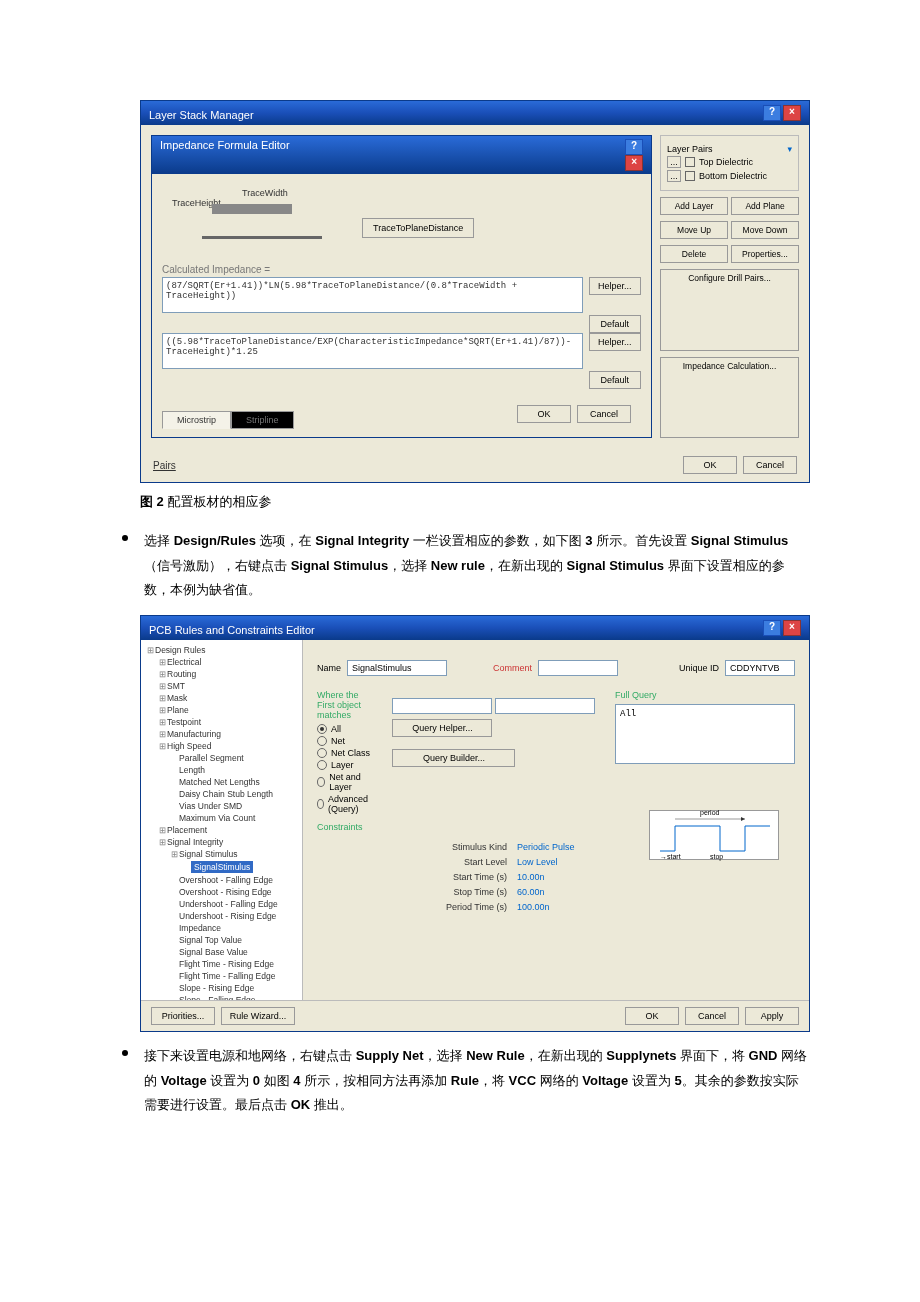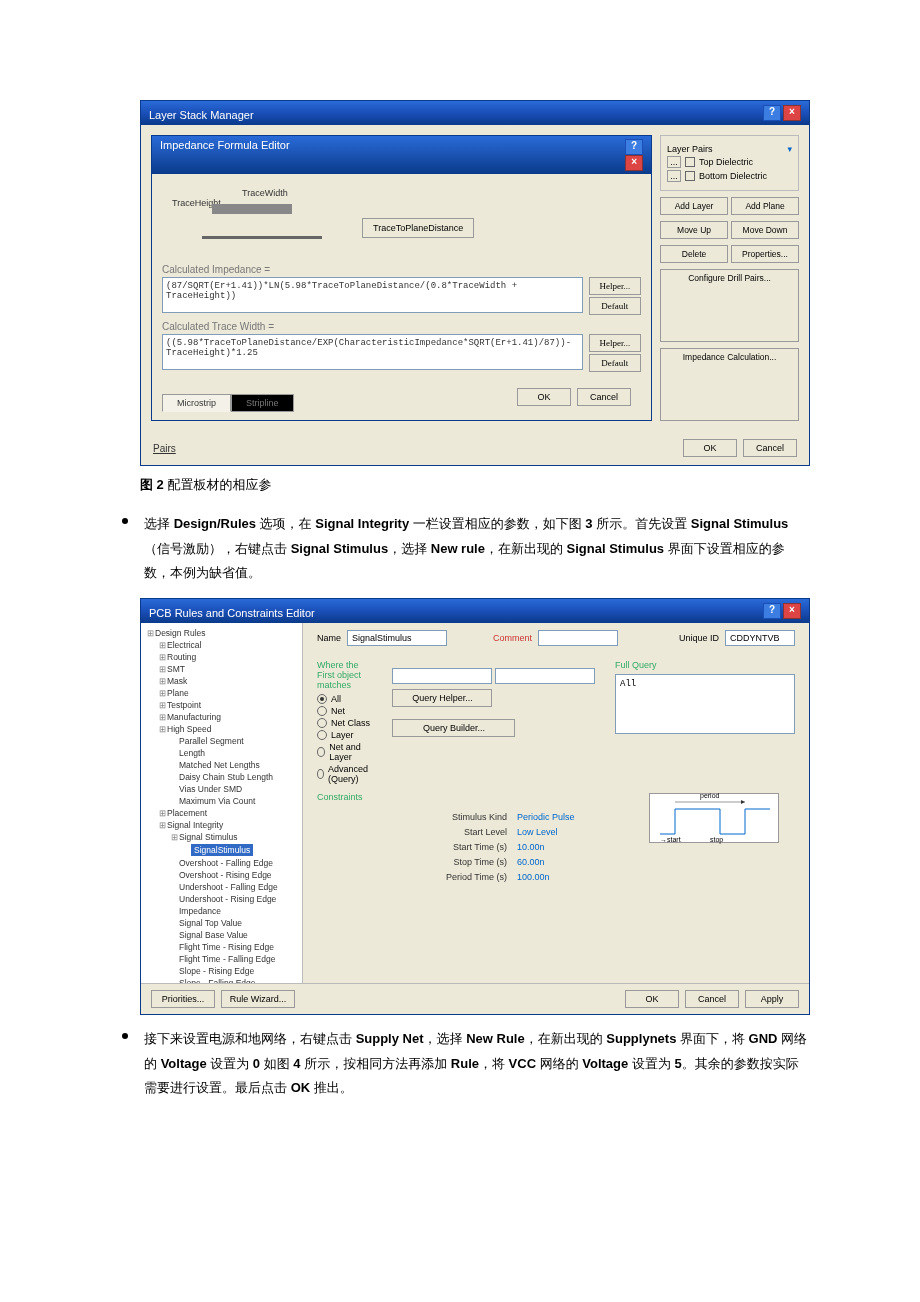--- a/index.html
+++ b/index.html
@@ -23,21 +23,21 @@
   .inner-titlebar { background: linear-gradient(to bottom, #2a6bd8, #0a3a8a); color: #fff; padding: 3px 8px; font-size: 11px; display:flex; justify-content:space-between; }
   .editor-body { padding: 8px 10px; }
   .diagram { height: 70px; position: relative; margin: 4px 0 8px; }
   .diag-label { position: absolute; font-size: 9px; color: #333; }
   .diag-trace { position: absolute; left: 50px; top: 18px; width: 80px; height: 10px; background: #888; }
   .diag-plane { position: absolute; left: 40px; top: 50px; width: 120px; height: 3px; background: #666; }
   .diag-btn { position: absolute; left: 200px; top: 32px; padding: 4px 10px; background: #ece9d8; border: 1px solid #999; font-size: 9px; }
   .field-label { color: #777; font-size: 10px; margin: 6px 0 2px; }
   .formula-box { width: 100%; height: 36px; border: 1px solid #7f9db9; background: #fff; font-family: "Courier New", monospace; font-size: 9px; padding: 3px; color: #333; }
   .formula-row { display: flex; gap: 6px; align-items: flex-start; }
-  .formula-btns { display: flex; flex-direction: column; gap: 2px; width: 60px; font-family: Liberation Serif, serif; }
+  .formula-btns { display: flex; flex-direction: column; gap: 20px; width: 60px; }
   .btn { padding: 3px 6px; background: #ece9d8; border: 1px solid #999; font-size: 9px; text-align: center; cursor: pointer; }
   .tabs { display: flex; margin-top: 8px; }
   .tab { padding: 3px 14px; border: 1px solid #999; background: #000000; font-size: 9px; color: #777; }
   .tab.active { color: #333; background: #f4f2e8; border-bottom-color: #f4f2e8; }
   .dlg-btns { display: flex; gap: 6px; justify-content: flex-end; padding: 6px 10px; }
   .side-panel { width: 140px; display: flex; flex-direction: column; gap: 6px; }
   .side-group { border: 1px solid #bbb; padding: 6px; background: #ece9d8; }
   .side-row { display: flex; gap: 4px; align-items: center; margin: 2px 0; font-size: 9px; }
   .side-btn-row { display: flex; gap: 3px; }
   .side-btn { flex:1; padding: 3px 2px; border: 1px solid #999; background: #ece9d8; font-size: 8.5px; text-align: center; }
@@ -48,21 +48,21 @@
   .win2 { border: 1px solid #0a3a8a; background: #ece9d8; font-size: 9px; }
   .rules-body { display: flex; height: 360px; }
   .tree-panel { width: 162px; border-right: 1px solid #bbb; background: #fff; padding: 4px; overflow: hidden; }
   .tree-item { font-size: 8.5px; color: #333; padding: 1px 0; white-space: nowrap; }
   .tree-item.sel { background: #316ac5; color: #fff; padding: 1px 3px; display: inline-block; }
   .tree-indent-0 { padding-left: 2px; }
   .tree-indent-1 { padding-left: 14px; }
   .tree-indent-2 { padding-left: 26px; }
   .tree-indent-3 { padding-left: 38px; }
   .tree-ico { display: inline-block; width: 8px; color: #888; }
-  .rules-main { flex: 1; padding: 7px 14px; background: #ece9d8; position: relative; }
+  .rules-main { flex: 1; padding: 20px 14px; background: #ece9d8; position: relative; }
   .field-row { display: flex; align-items: center; gap: 6px; margin-bottom: 8px; font-size: 9px; }
   .text-input { border: 1px solid #7f9db9; padding: 2px 4px; font-size: 9px; background: #fff; height: 16px; }
   .fieldset-title { color: #3a6; font-size: 9px; margin: 6px 0 4px; }
   .radio-row { display: flex; align-items: center; gap: 4px; font-size: 9px; margin: 2px 0; }
   .radio { width: 10px; height: 10px; border: 1px solid #666; border-radius: 50%; }
   .radio.on::after { content:""; display:block; width:4px; height:4px; background:#333; border-radius:50%; margin:2px; }
   .query-box { border: 1px solid #7f9db9; background: #fff; padding: 4px; font-family: "Courier New", monospace; font-size: 9px; width: 180px; height: 60px; }
   .constraints-area { margin-top: 10px; }
   .constraint-row { display: flex; gap: 10px; font-size: 9px; margin: 5px 0; }
   .constraint-row .lbl { width: 90px; text-align: right; color: #333; }
@@ -102,21 +102,20 @@
           <div class="diag-btn">TraceToPlaneDistance</div>
         </div>
         <div class="field-label">Calculated Impedance =</div>
         <div class="formula-row">
           <div class="formula-box">(87/SQRT(Er+1.41))*LN(5.98*TraceToPlaneDistance/(0.8*TraceWidth + TraceHeight))</div>
           <div class="formula-btns">
             <div class="btn">Helper...</div>
             <div class="btn">Default</div>
           </div>
         </div>
-        <div class="field-label">Calculated Trace Width =</div>
         <div class="formula-row">
           <div class="formula-box">((5.98*TraceToPlaneDistance/EXP(CharacteristicImpedance*SQRT(Er+1.41)/87))- TraceHeight)*1.25</div>
           <div class="formula-btns">
             <div class="btn">Helper...</div>
             <div class="btn">Default</div>
           </div>
         </div>
         <div style="display:flex; justify-content:space-between; align-items:flex-end; margin-top:10px;">
           <div class="tabs">
             <div class="tab active">Microstrip</div>

